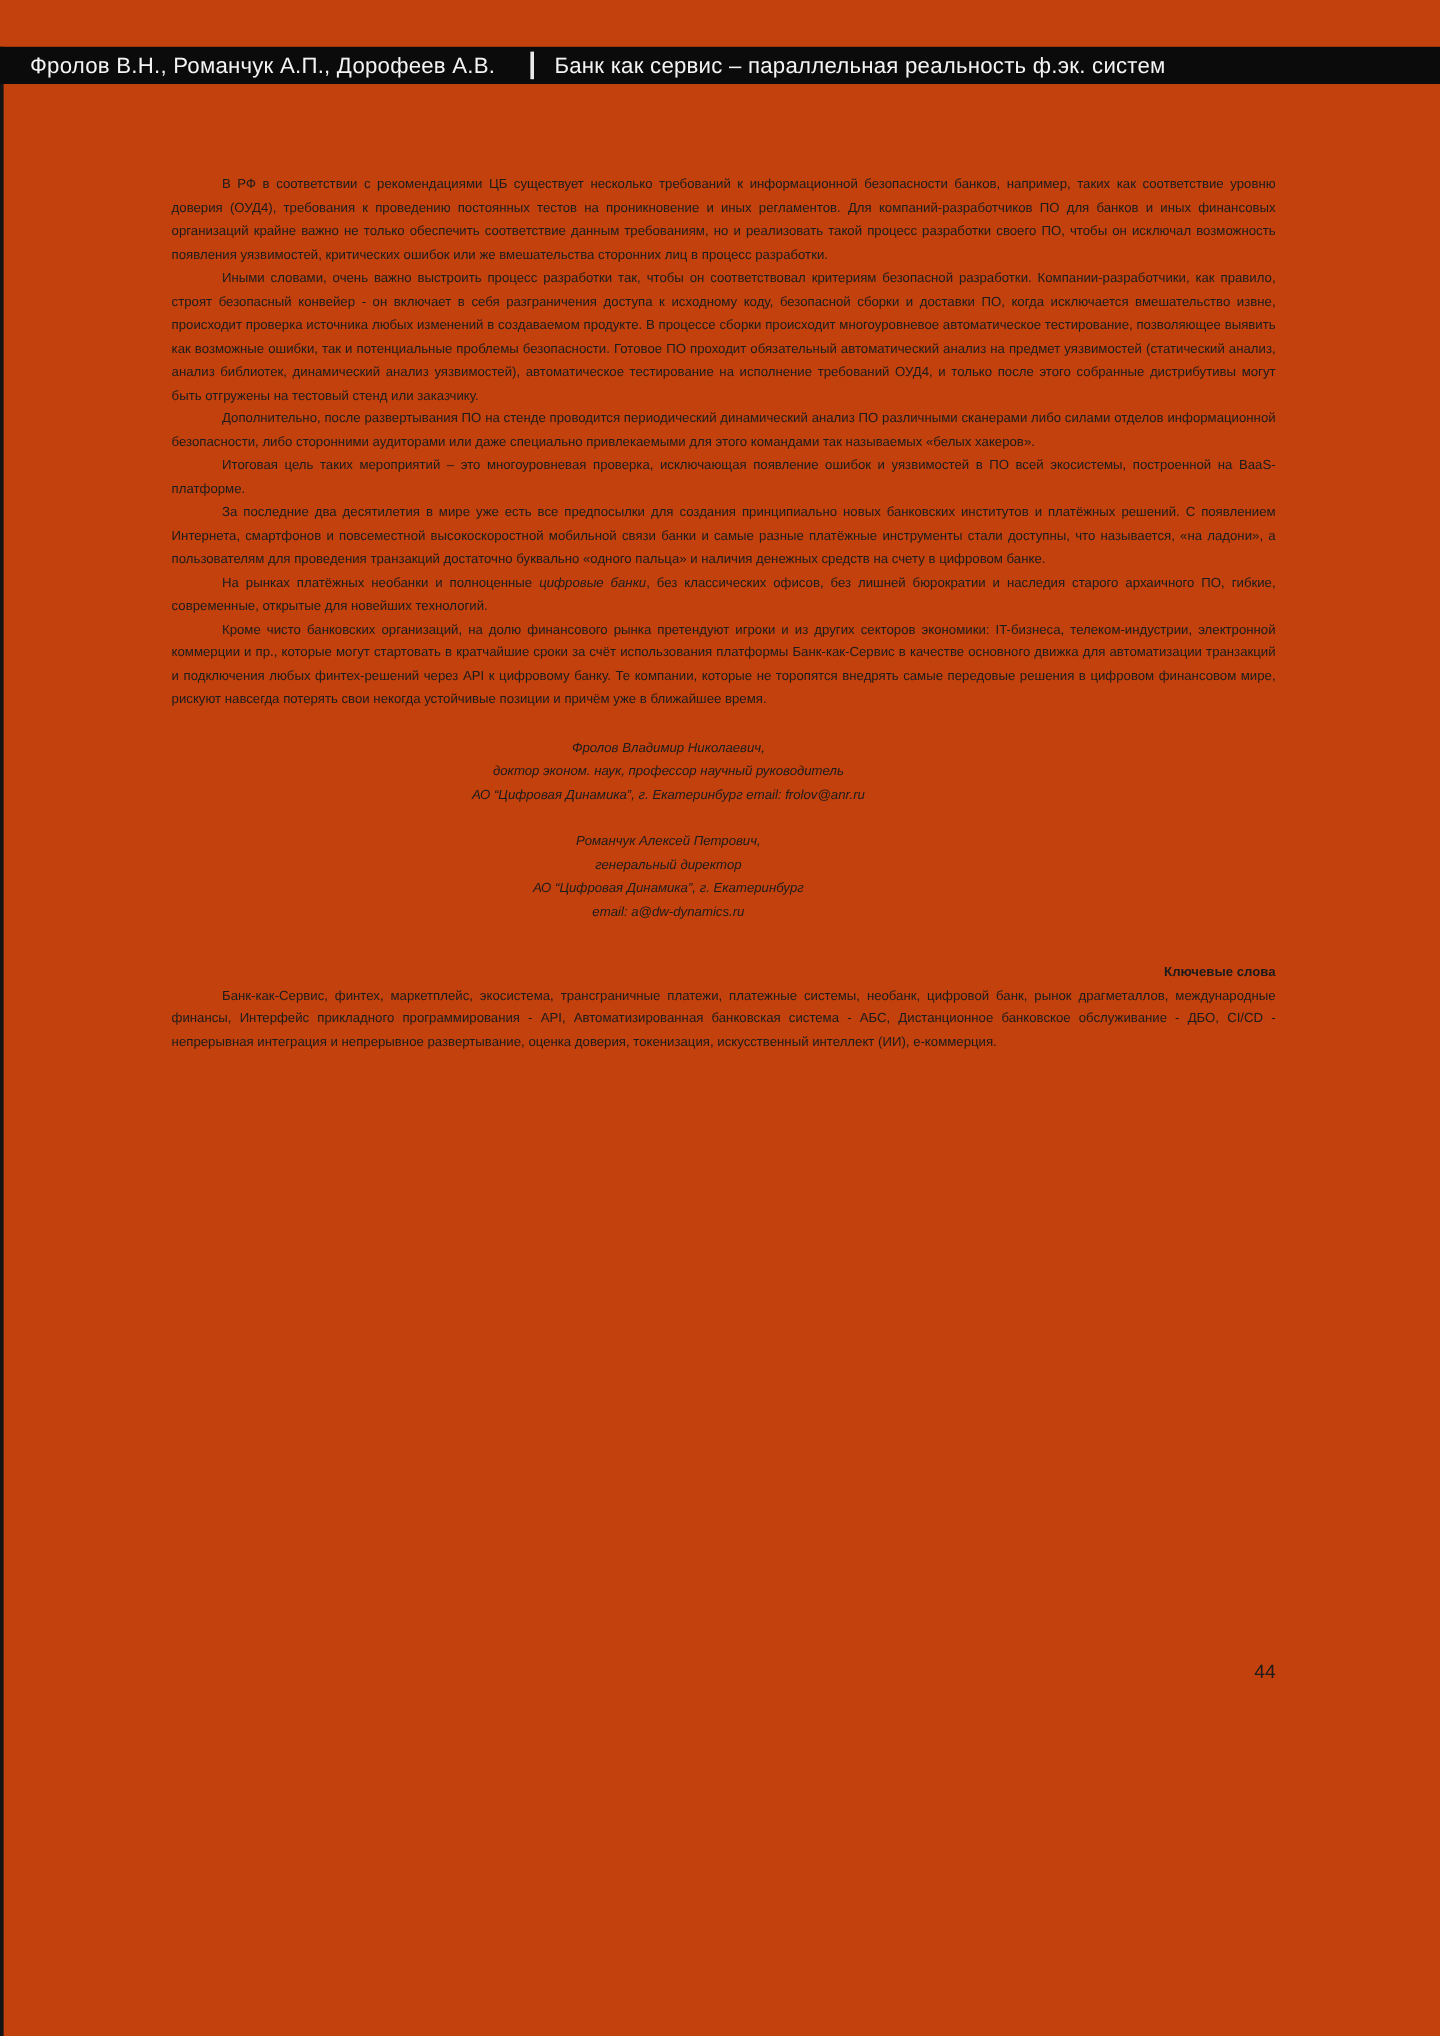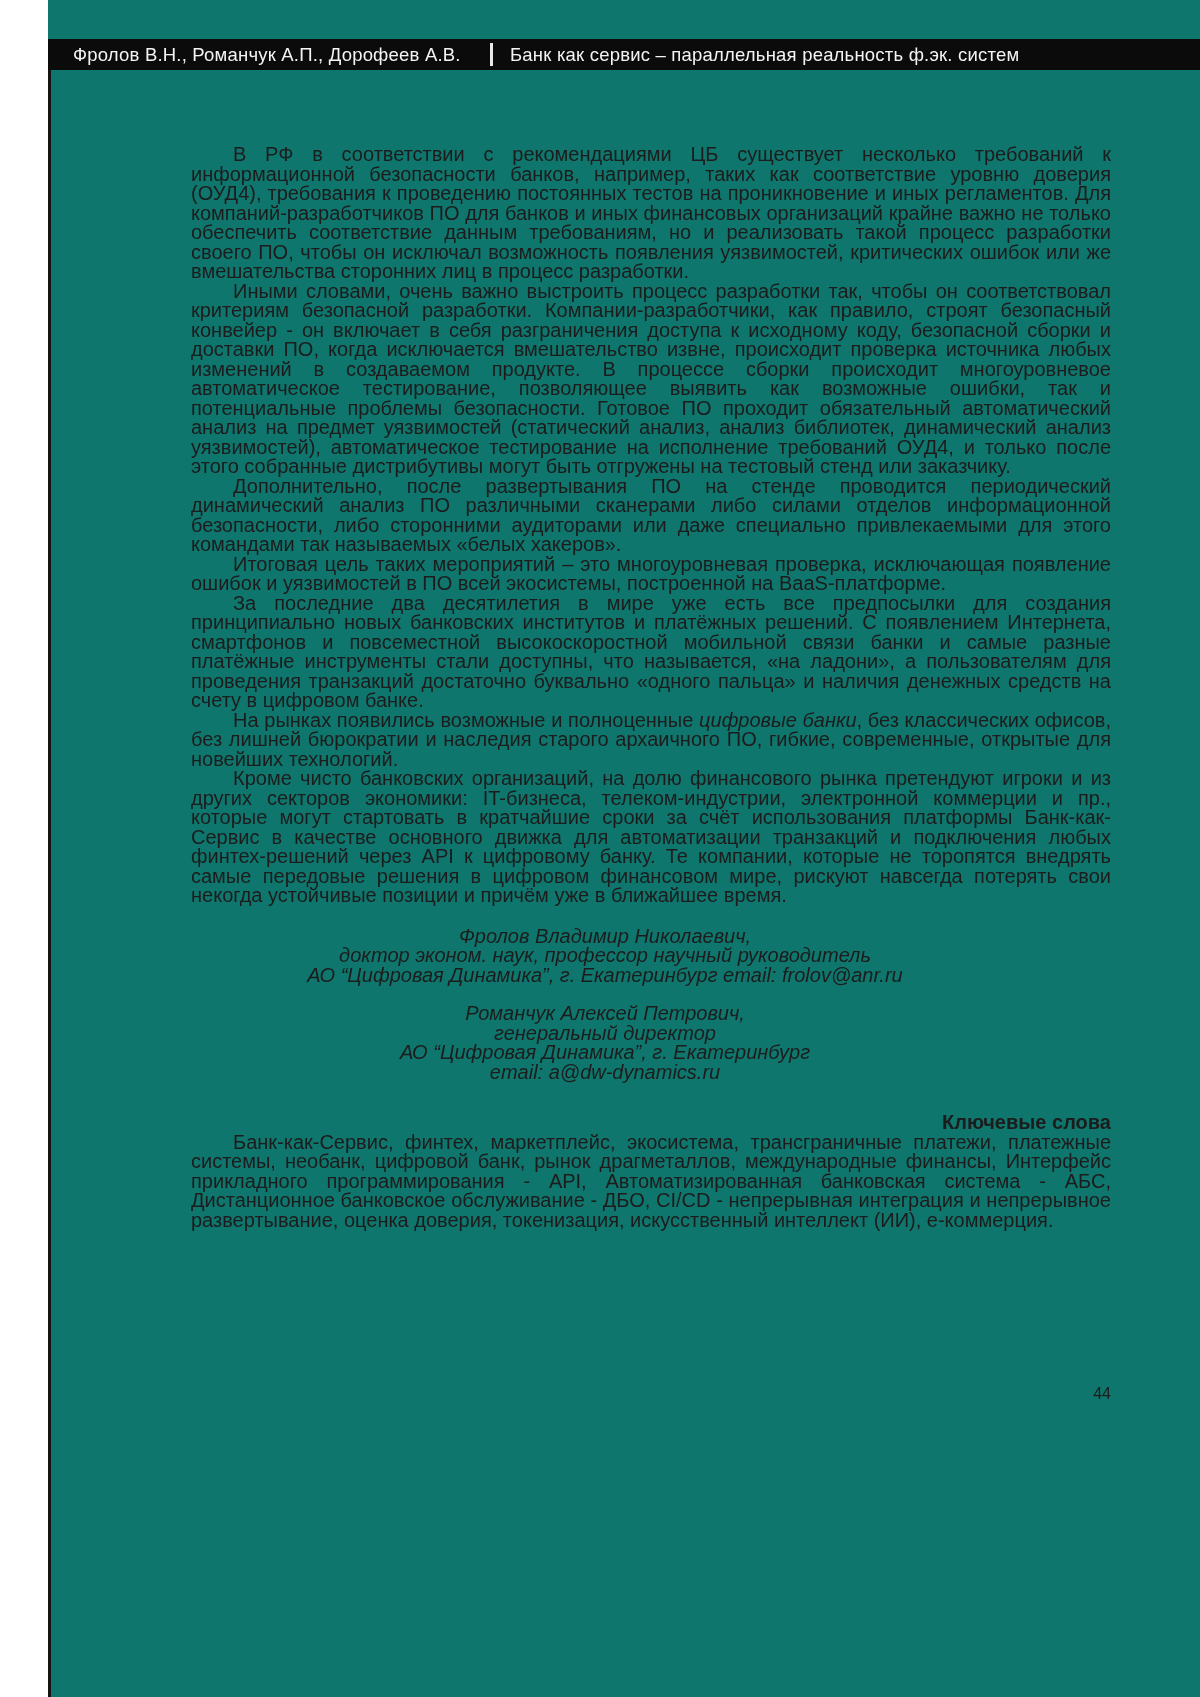--- a/index.html
+++ b/index.html
@@ -6,43 +6,42 @@
   html, body { background: #ffffff; }
   body {
     width: 1200px; height: 1697px;
     font-family: "Liberation Sans", sans-serif;
     color: #1b1b1b;
     position: relative;
     overflow: hidden;
   }
   .page {
     position: absolute; inset: 0;
-    background: #0f766e;
-    margin-left: 48px;
+    background: #c2410c;
   }
   
   .edge-line {
     position: absolute; left: 0; top: 39px; width: 3px; height: 1658px;
     background: #141414;
   }
   
   .titlebar {
     position: absolute; left: 0; top: 39px; width: 1200px; height: 31px;
     background: #0b0b0b; color: #f4f4f4;
     display: flex; align-items: center;
     font-size: 18.5px; letter-spacing: 0.2px;
     white-space: nowrap;
   }
   .titlebar .authors { padding-left: 25px; width: 442px; }
   .titlebar .divider { width: 3px; height: 23px; background: #e9e9e9; flex: 0 0 auto; }
   .titlebar .title { margin-left: 17px; }
   
   .content {
     position: absolute; left: 143px; top: 145px; width: 920px;
-    font-size: 20px; line-height: 19.5px;
+    font-size: 11px; line-height: 19.5px;
     text-align: justify;
     color: #1c1c1c;
   }
   p.para { text-indent: 42px; }
   p.heading {
     font-weight: bold; text-indent: 42px; text-align: left;
     margin-top: 9px;
   }
   .sig-block {
     text-align: center; font-style: italic;
@@ -77,21 +76,21 @@
 
   <main class="content">
 
     <p class="para">В РФ в соответствии с рекомендациями ЦБ существует несколько требований к информационной безопасности банков, например, таких как соответствие уровню доверия (ОУД4), требования к проведению постоянных тестов на проникновение и иных регламентов. Для компаний-разработчиков ПО для банков и иных финансовых организаций крайне важно не только обеспечить соответствие данным требованиям, но и реализовать такой процесс разработки своего ПО, чтобы он исключал возможность появления уязвимостей, критических ошибок или же вмешательства сторонних лиц в процесс разработки.</p>
     <p class="para">Иными словами, очень важно выстроить процесс разработки так, чтобы он соответствовал критериям безопасной разработки. Компании-разработчики, как правило, строят безопасный конвейер - он включает в себя разграничения доступа к исходному коду, безопасной сборки и доставки ПО, когда исключается вмешательство извне, происходит проверка источника любых изменений в создаваемом продукте. В процессе сборки происходит многоуровневое автоматическое тестирование, позволяющее выявить как возможные ошибки, так и потенциальные проблемы безопасности. Готовое ПО проходит обязательный автоматический анализ на предмет уязвимостей (статический анализ, анализ библиотек, динамический анализ уязвимостей), автоматическое тестирование на исполнение требований ОУД4, и только после этого собранные дистрибутивы могут быть отгружены на тестовый стенд или заказчику.</p>
     <p class="para">Дополнительно, после развертывания ПО на стенде проводится периодический динамический анализ ПО различными сканерами либо силами отделов информационной безопасности, либо сторонними аудиторами или даже специально привлекаемыми для этого командами так называемых «белых хакеров».</p>
     <p class="para">Итоговая цель таких мероприятий – это многоуровневая проверка, исключающая появление ошибок и уязвимостей в ПО всей экосистемы, построенной на BaaS-платформе.</p>
 
 
     <p class="para">За последние два десятилетия в мире уже есть все предпосылки для создания принципиально новых банковских институтов и платёжных решений. С появлением Интернета, смартфонов и повсеместной высокоскоростной мобильной связи банки и самые разные платёжные инструменты стали доступны, что называется, «на ладони», а пользователям для проведения транзакций достаточно буквально «одного пальца» и наличия денежных средств на счету в цифровом банке.</p>
-    <p class="para"><span>На рынках появились возможные и полноценные </span><em>цифровые банки</em><span>, без классических офисов, без лишней бюрократии и наследия старого архаичного ПО, гибкие, современные, открытые для новейших технологий.</span></p>
+    <p class="para"><span>На рынках платёжных необанки и полноценные </span><em>цифровые банки</em><span>, без классических офисов, без лишней бюрократии и наследия старого архаичного ПО, гибкие, современные, открытые для новейших технологий.</span></p>
     <p class="para">Кроме чисто банковских организаций, на долю финансового рынка претендуют игроки и из других секторов экономики: IT-бизнеса, телеком-индустрии, электронной коммерции и пр., которые могут стартовать в кратчайшие сроки за счёт использования платформы Банк-как-Сервис в качестве основного движка для автоматизации транзакций и подключения любых финтех-решений через API к цифровому банку. Те компании, которые не торопятся внедрять самые передовые решения в цифровом финансовом мире, рискуют навсегда потерять свои некогда устойчивые позиции и причём уже в ближайшее время.</p>
 
     <div class="sig-block first">
       <div>Фролов Владимир Николаевич,</div>
       <div>доктор эконом. наук, профессор научный руководитель</div>
       <div>АО “Цифровая Динамика”, г. Екатеринбург email: frolov@anr.ru</div>
     </div>
 
     <div class="sig-block">
       <div>Романчук Алексей Петрович,</div>

